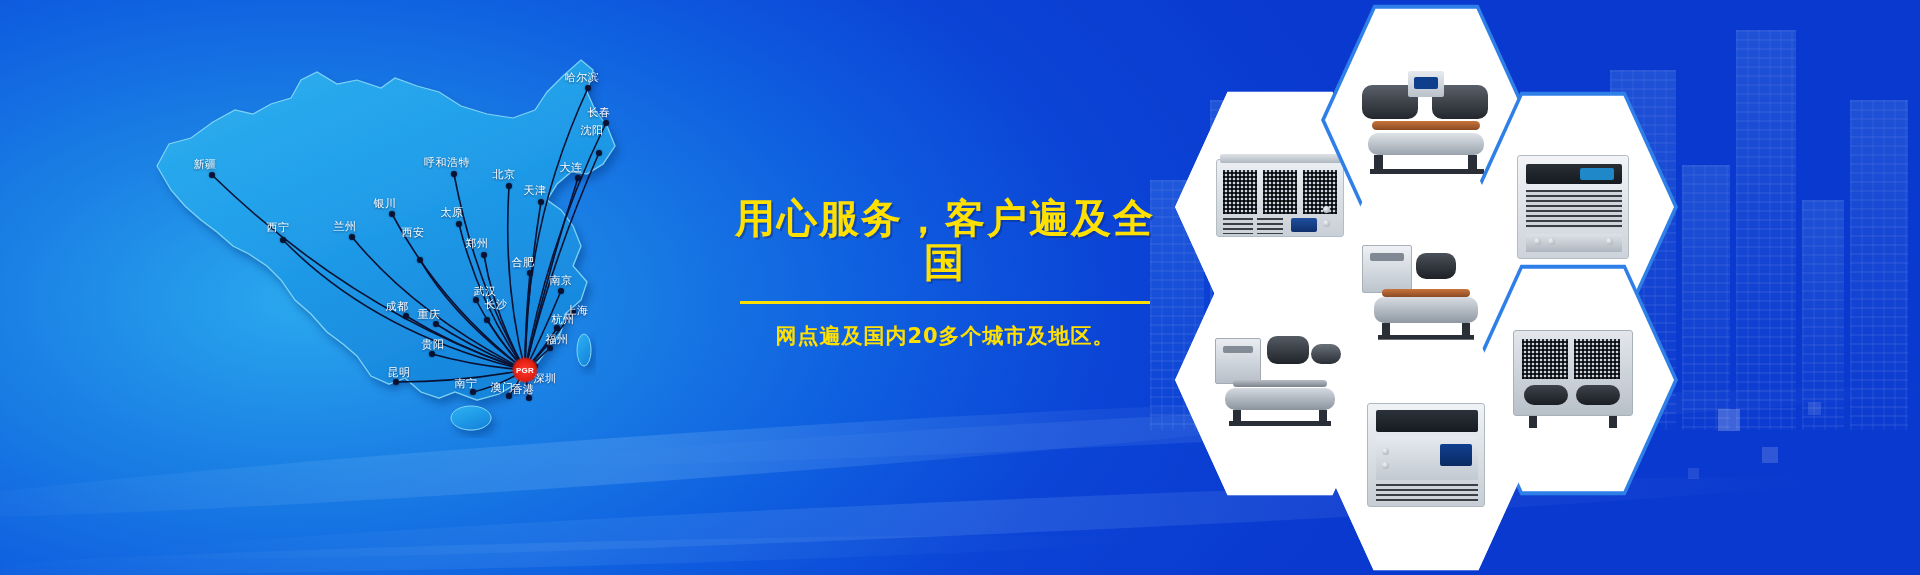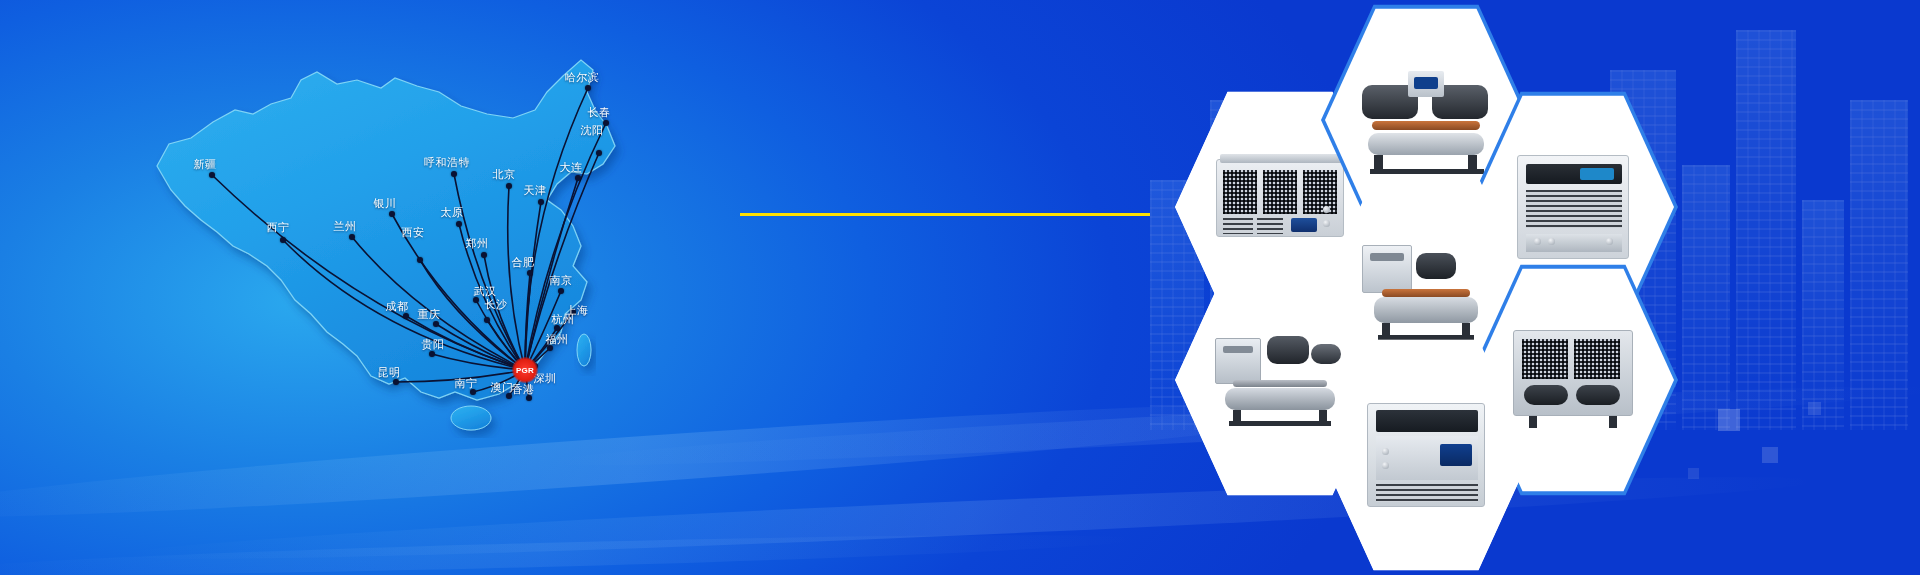--- a/index.html
+++ b/index.html
@@ -227,38 +227,40 @@
     <span class="city" style="left:428px;top:248px">合肥</span>
     <span class="city" style="left:466px;top:266px">南京</span>
     <span class="city" style="left:482px;top:296px">上海</span>
     <span class="city" style="left:468px;top:305px">杭州</span>
     <span class="city" style="left:462px;top:325px">福州</span>
     <span class="city" style="left:390px;top:277px">武汉</span>
     <span class="city" style="left:401px;top:290px">长沙</span>
     <span class="city" style="left:302px;top:292px">成都</span>
     <span class="city" style="left:334px;top:300px">重庆</span>
     <span class="city" style="left:338px;top:330px">贵阳</span>
-    <span class="city" style="left:294px;top:358px">昆明</span>
+    <span class="city" style="left:304px;top:358px">昆明</span>
     <span class="city" style="left:371px;top:369px">南宁</span>
     <span class="city" style="left:407px;top:373px">澳门</span>
     <span class="city" style="left:428px;top:375px">香港</span>
     <span class="city" style="left:450px;top:364px">深圳</span>
     <span class="city" style="left:487px;top:63px">哈尔滨</span>
     <span class="city" style="left:504px;top:98px">长春</span>
     <span class="city" style="left:497px;top:116px">沈阳</span>
     <span class="city" style="left:476px;top:153px">大连</span>
 
     <div class="hub" style="left:430px;top:356px">
       <div class="hub-ring"></div>
       <div class="hub-txt">PGR</div>
     </div>
   </div>
 
   <div class="copy">
+    <div class="headline">用心服务，客户遍及全国</div>
     <div class="rule"></div>
+    <div class="sub">网点遍及国内20多个城市及地区。</div>
   </div>
 
   <div class="hexes">
 
     <div class="hex" style="left:0;top:87px;width:210px;height:240px">
       <div class="shape">
           <div class="inner">
         <div class="prod" style="width:128px;height:96px">
           <div class="m-body" style="width:128px;height:78px;background:linear-gradient(180deg,#eceff3,#c9cfd6);border:1px solid #b4bcc4;">
             <div style="position:absolute;left:3px;top:-6px;width:122px;height:9px;background:linear-gradient(180deg,#dfe3e8,#aeb6bf);border-radius:2px"></div>

